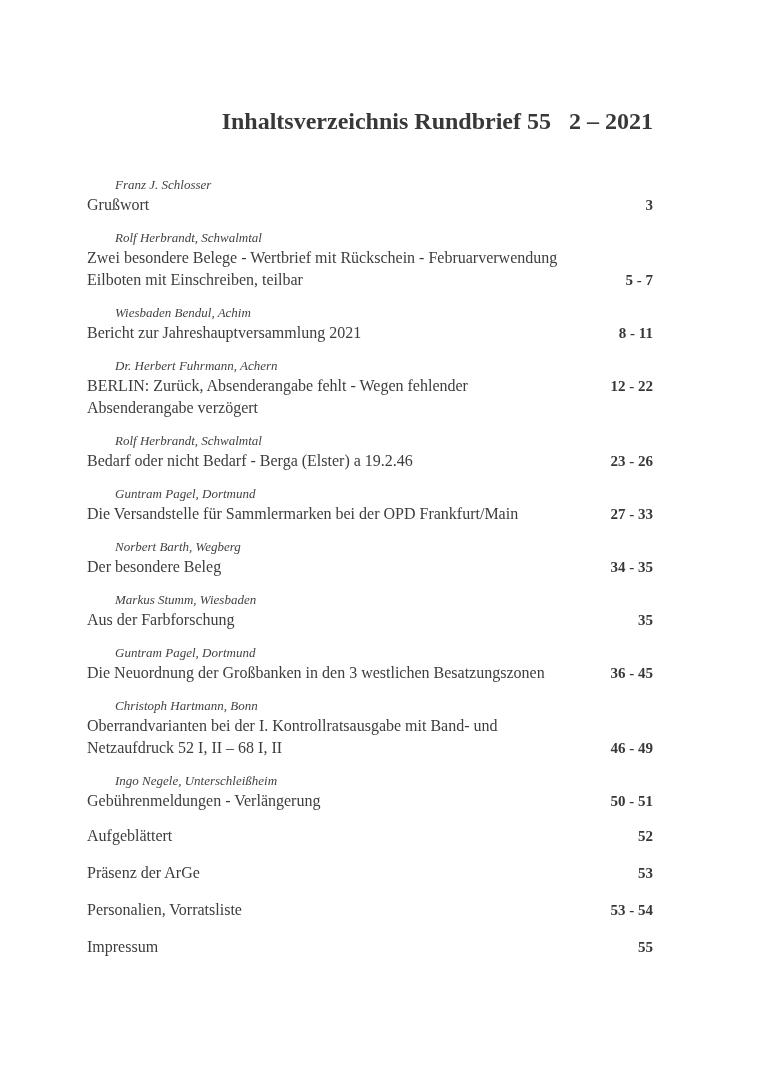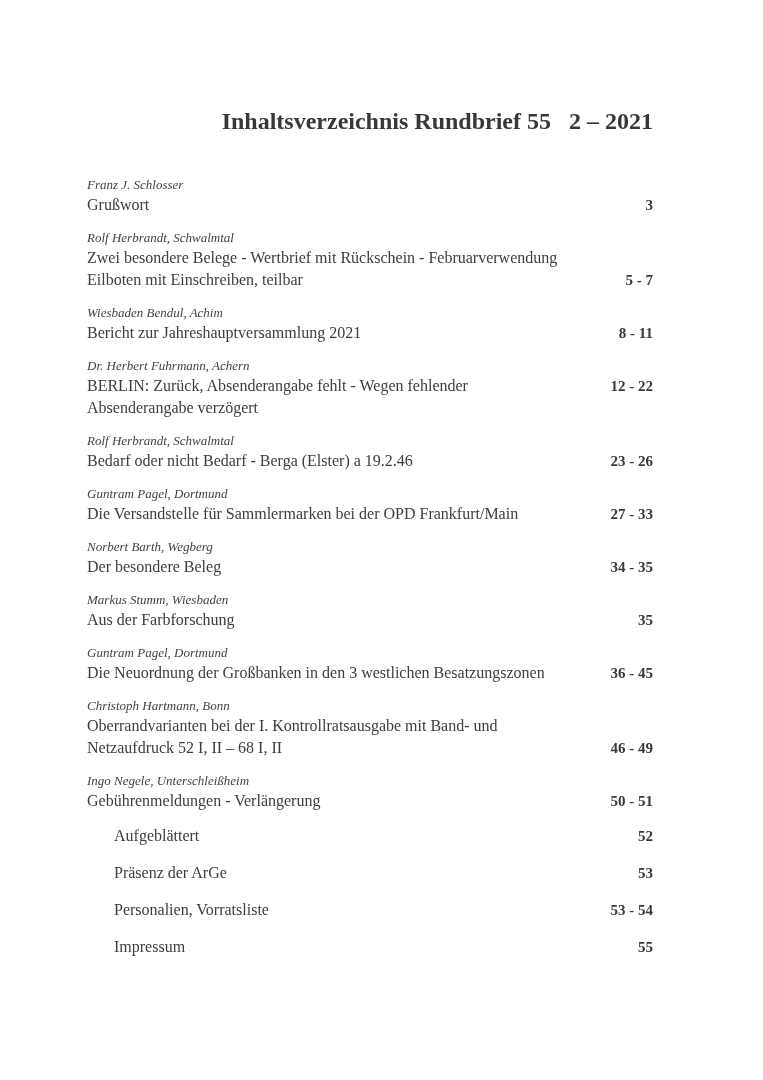--- a/index.html
+++ b/index.html
@@ -30,27 +30,27 @@
     white-space: pre-wrap;
   }
   .entries {
     margin-top: 40px;
   }
   .entry {
     margin-bottom: 13px;
   }
   .entry.no-author {
     margin-bottom: 15px;
-    margin-left: 27px;
   }
   .author {
     font-style: italic;
     font-size: 13px;
     line-height: 18px;
     color: #424242;
+    margin-left: 28px;
   }
   .row {
     display: flex;
     justify-content: space-between;
     align-items: center;
     font-size: 16px;
     line-height: 22px;
   }
   .titleline {
     font-size: 16px;

